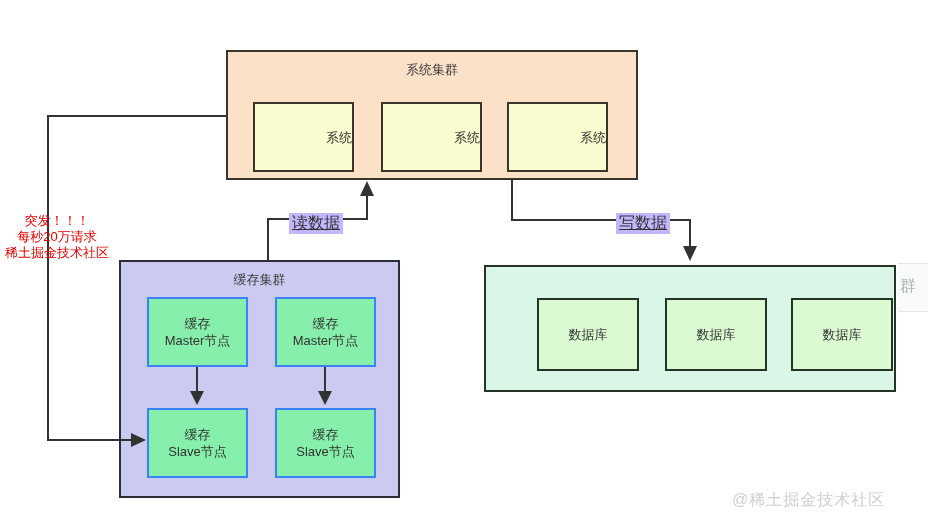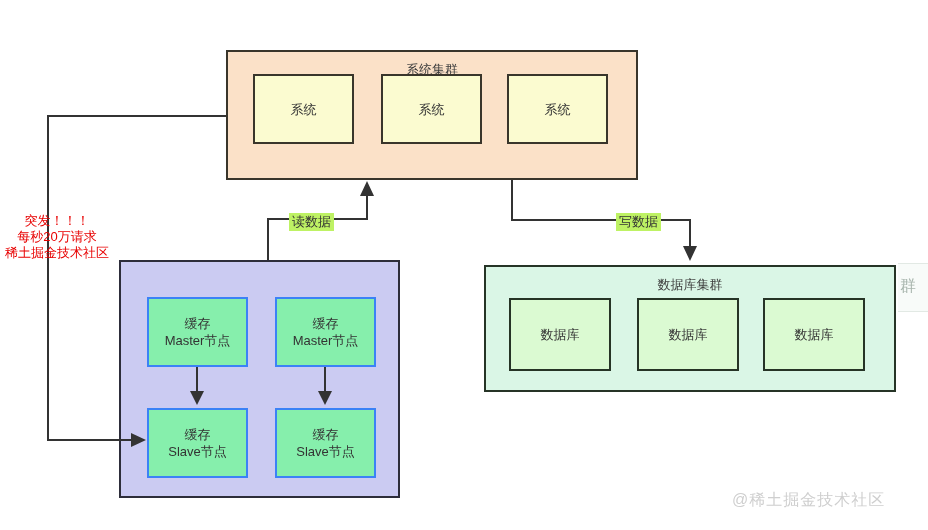--- a/index.html
+++ b/index.html
@@ -6,37 +6,37 @@
   body{font-family:"Liberation Sans","DejaVu Sans",sans-serif;background:#ffffff;}
   .canvas{position:relative;width:928px;height:530px;background:#ffffff;overflow:hidden;border-radius:11px;}
 
   .cluster{position:absolute;box-sizing:border-box;z-index:1;}
   .cluster-title{position:absolute;left:0;right:0;top:9px;text-align:center;font-size:13px;color:#3c3c3c;}
   .node{position:absolute;box-sizing:border-box;display:flex;flex-direction:column;align-items:center;justify-content:center;
         font-size:13px;color:#333;line-height:17px;text-align:center;}
 
   
   .system-cluster{left:226px;top:50px;width:412px;height:130px;background:#fbe1c8;border:2px solid #39352b;}
-  .system-cluster .node{background:#fbfbd0;border:2px solid #39352b;width:101px;height:70px;top:22px;}
+  .system-cluster .node{background:#fbfbd0;border:2px solid #39352b;width:101px;height:70px;top:50px;align-items:flex-end;}
   .sys-n0{left:25px;} .sys-n1{left:153px;} .sys-n2{left:279px;}
 
   
   .cache-cluster{left:119px;top:260px;width:281px;height:238px;background:#cbcbf2;border:2px solid #2d2d3a;}
   .cache-cluster .node{background:#86efac;border:2px solid #3b82f6;width:101px;height:70px;}
   .cache-n0{left:26px;top:35px;} .cache-n1{left:154px;top:35px;}
   .cache-n2{left:26px;top:146px;} .cache-n3{left:154px;top:146px;}
 
   
   .db-cluster{left:484px;top:265px;width:412px;height:127px;background:#daf6e6;border:2px solid #263426;}
-  .db-cluster .node{background:#dbfad2;border:2px solid #263426;width:102px;height:73px;top:31px;}
+  .db-cluster .node{background:#dbfad2;border:2px solid #263426;width:102px;height:73px;top:31px;margin-left:28px;}
   .db-n0{left:23px;} .db-n1{left:151px;} .db-n2{left:277px;}
 
   
   .connectors{position:absolute;left:0;top:0;z-index:3;pointer-events:none;}
-  .edge-label{position:absolute;z-index:4;background:#bef264;font-size:13px;color:#333;padding:0 3px;}
+  .edge-label{position:absolute;z-index:4;background:#c4b5fd;font-size:16px;color:#333;padding:0 3px;text-decoration:underline;}
   .read-label{left:289px;top:213px;}
   .write-label{left:576px;top:213px;margin-left:40px;}
 
   
   .burst-annotation{position:absolute;left:0;top:213px;width:114px;z-index:4;
         text-align:center;font-size:13px;line-height:16px;color:#e80000;}
 
   
   .edge-fragment{position:absolute;left:898px;top:263px;width:30px;height:47px;z-index:1;
         background:#f8fbf9;border-top:1px solid #e2e9e4;border-bottom:1px solid #e2e9e4;}
@@ -74,40 +74,40 @@
     </div>
     <div class="node sys-n1">
       <span>系统</span>
     </div>
     <div class="node sys-n2">
       <span>系统</span>
     </div>
   </div>
 
   <div class="cluster cache-cluster">
+    <div class="cluster-title">缓存集群</div>
     <div class="node cache-n0">
       <span>缓存</span>
       <span>Master节点</span>
     </div>
     <div class="node cache-n1">
       <span>缓存</span>
       <span>Master节点</span>
     </div>
     <div class="node cache-n2">
       <span>缓存</span>
       <span>Slave节点</span>
     </div>
     <div class="node cache-n3">
       <span>缓存</span>
       <span>Slave节点</span>
     </div>
   </div>
 
   <div class="cluster db-cluster">
-    <div class="cluster-title">数据库集群</div>
     <div class="node db-n0">
       <span>数据库</span>
     </div>
     <div class="node db-n1">
       <span>数据库</span>
     </div>
     <div class="node db-n2">
       <span>数据库</span>
     </div>
   </div>

